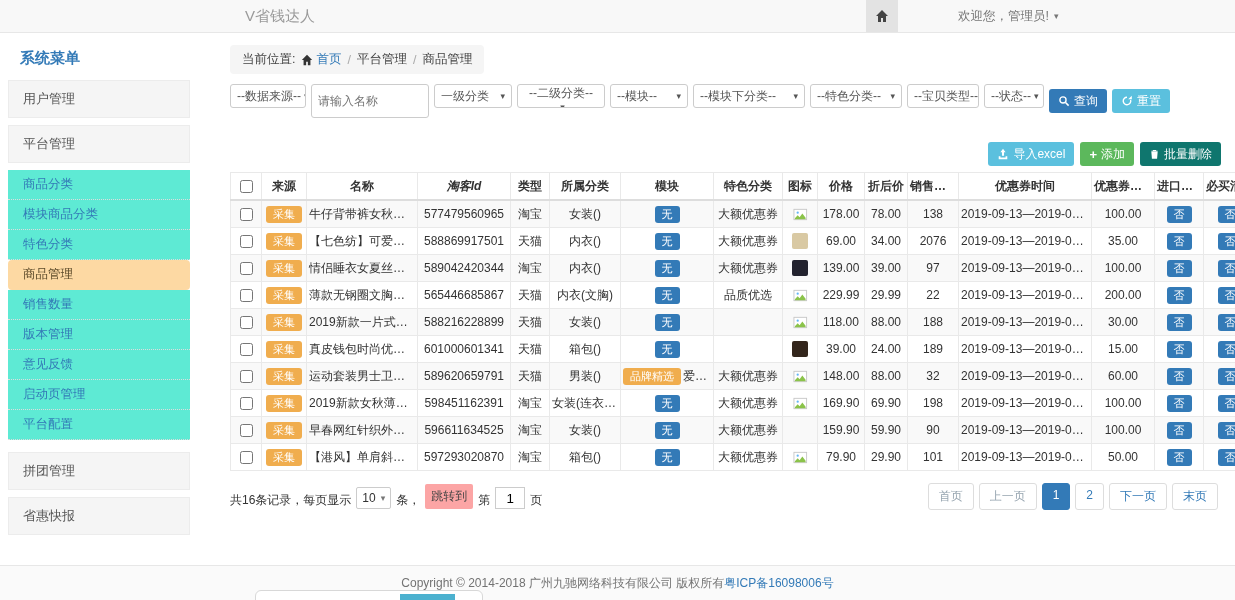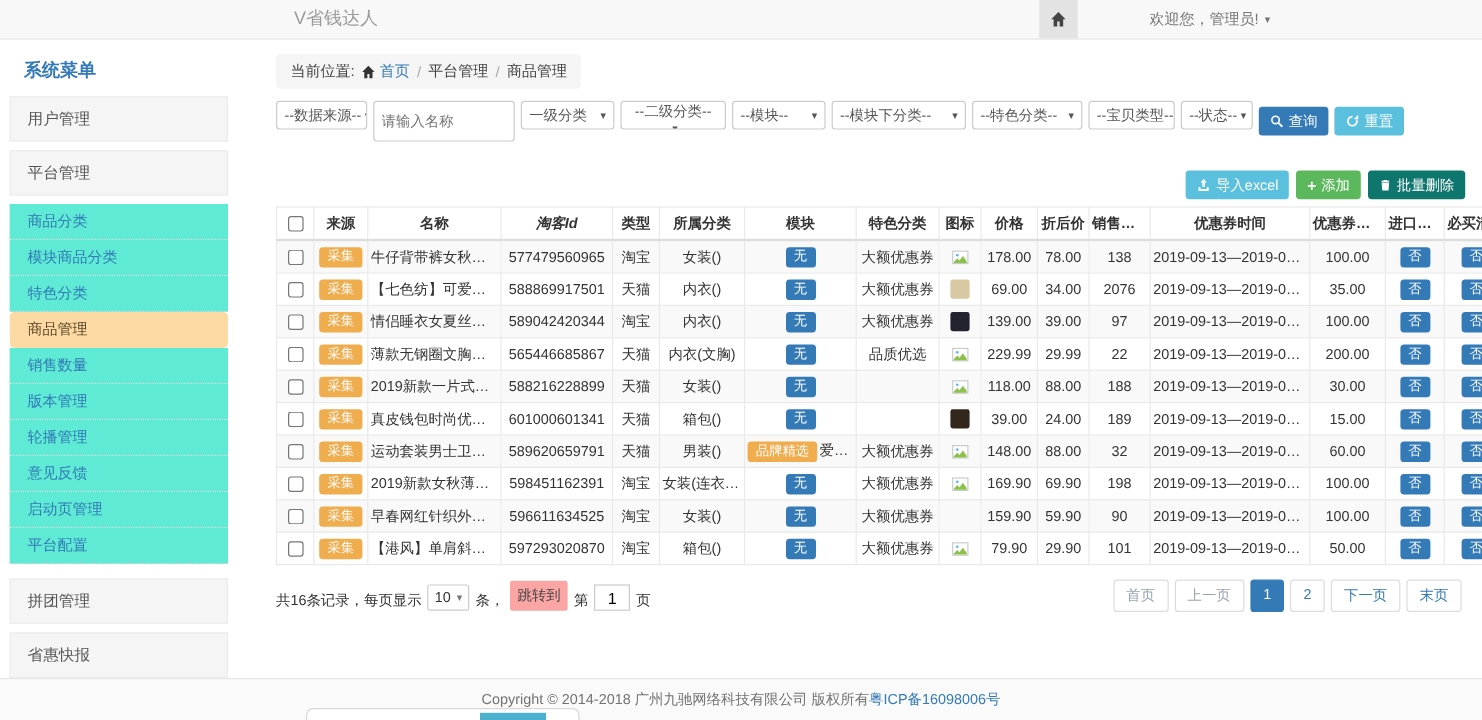--- a/index.html
+++ b/index.html
@@ -90,21 +90,20 @@
     <div class="side-title">系统菜单</div>
     <nav id="sidemenu">
         <div class="side-top">用户管理</div>
         <div class="side-top">平台管理</div>
         <div class="side-sub">商品分类</div>
         <div class="side-sub">模块商品分类</div>
         <div class="side-sub">特色分类</div>
         <div class="side-sub active">商品管理</div>
         <div class="side-sub">销售数量</div>
         <div class="side-sub">版本管理</div>
-        <div class="side-sub">轮播管理</div>
         <div class="side-sub">意见反馈</div>
         <div class="side-sub">启动页管理</div>
         <div class="side-sub">平台配置</div>
         <div class="side-top">拼团管理</div>
         <div class="side-top">省惠快报</div>
       </nav>
   </aside>
 
   <main class="main">
     <div class="breadcrumb">

